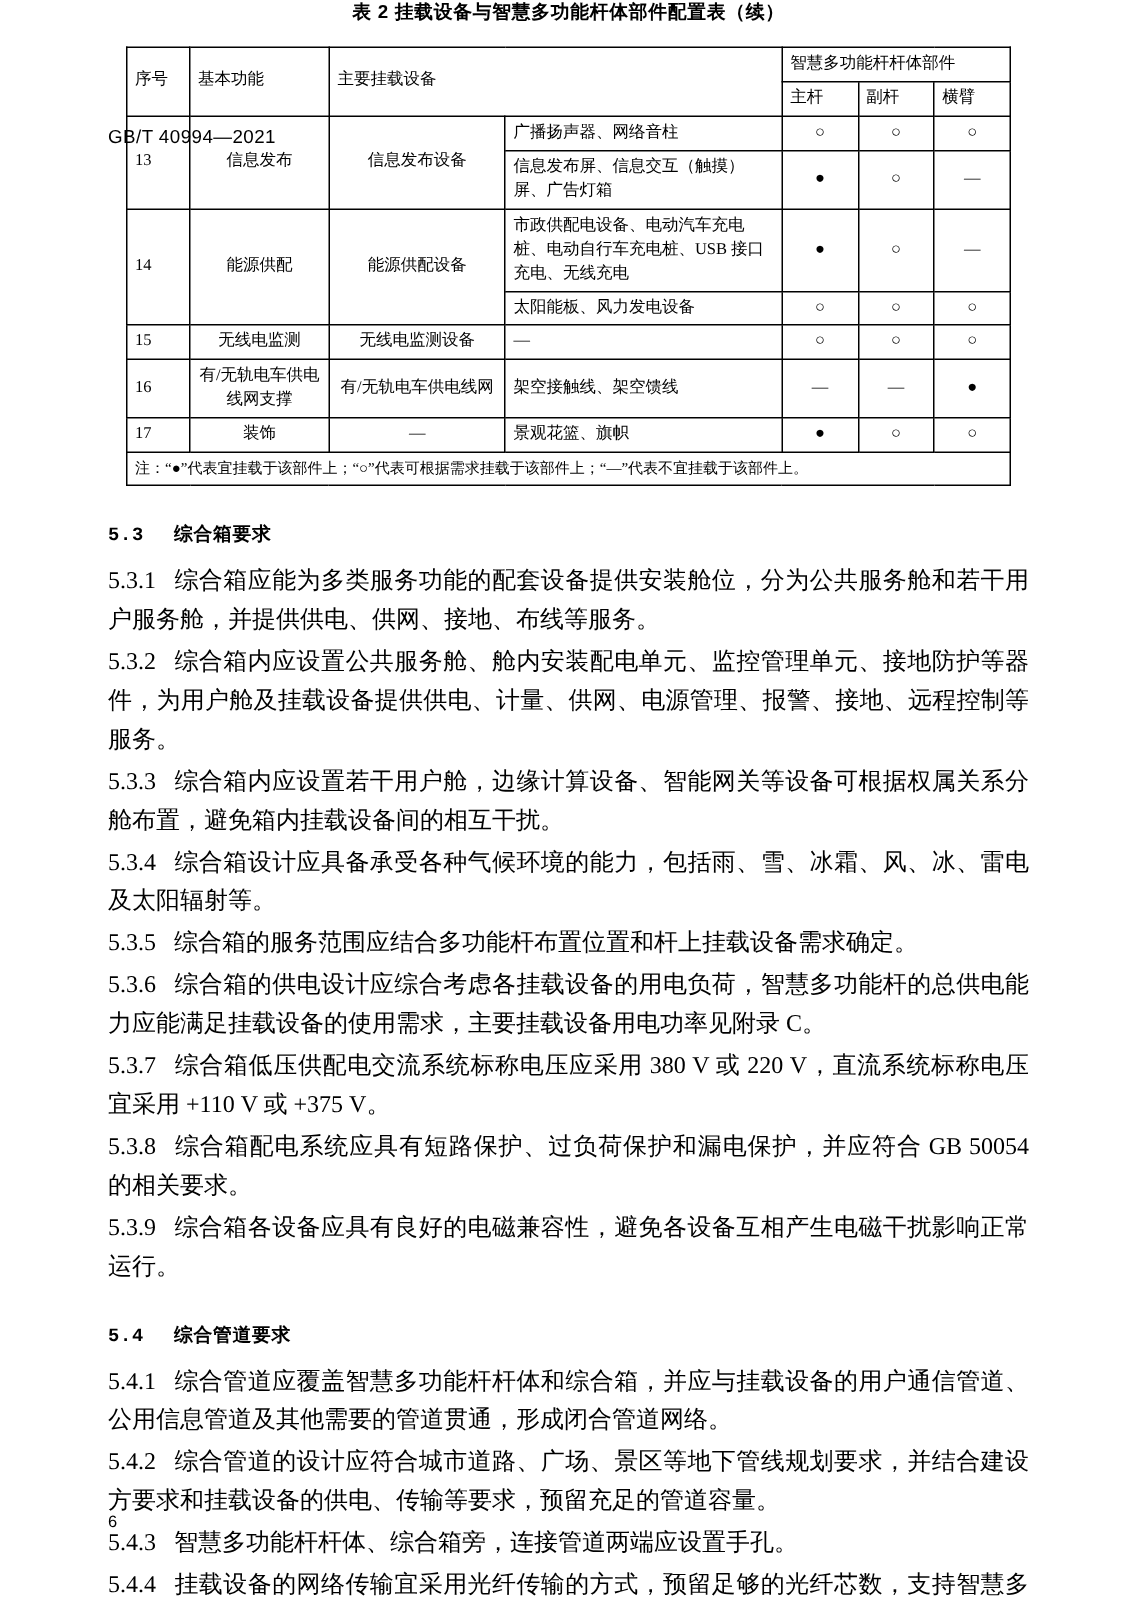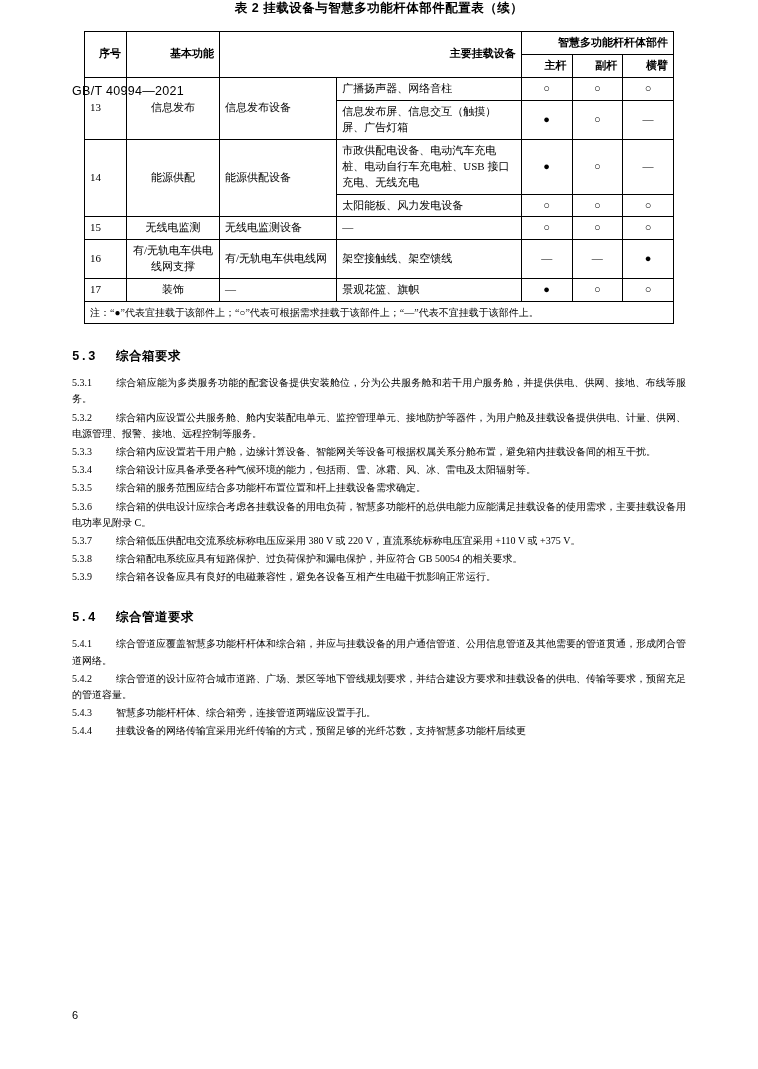--- a/index.html
+++ b/index.html
@@ -49,46 +49,45 @@
     line-height: 1.45;
   }
   table.cfg td, table.cfg th {
     border: 1px solid #000;
     padding: 3px 5px;
     vertical-align: middle;
     font-weight: normal;
     font-family: "Liberation Serif", "DejaVu Serif", serif;
   }
   table.cfg .hd {
-    text-align: right;
+    text-align: left;
     font-size: 11px;
-    font-weight: bold;
   }
   .c { text-align: center; }
   .dot { font-size: 11px; }
   td.seq { width: 34px; text-align: left; }
   td.func { width: 92px; text-align: center; }
-  td.dev { width: 120px; text-align: left; }
+  td.dev { width: 120px; text-align: center; }
   td.main-dev { width: 196px; text-align: left; margin-top: 47px; }
   td.mark { width: 44px; text-align: center; }
   .note-row td {
     font-size: 10px;
     padding: 4px 8px 4px 8px;
     line-height: 1.5;
   }
   h3.sec {
     font-family: Liberation Mono, monospace;
     font-size: 12.5px;
     font-weight: bold;
     margin: 24px 0 10px 0;
     letter-spacing: 0.5px;
   }
   h3.sec .num { display: inline-block; width: 44px; }
   p.para {
-    font-size: 10px;
+    font-size: 16px;
     line-height: 1.62;
     margin: 0 0 2px 0;
     text-align: justify;
     text-justify: inter-ideograph;
   }
   p.para .num {
     display: inline-block;
     width: 44px;
   }
   p.para .txt { }

